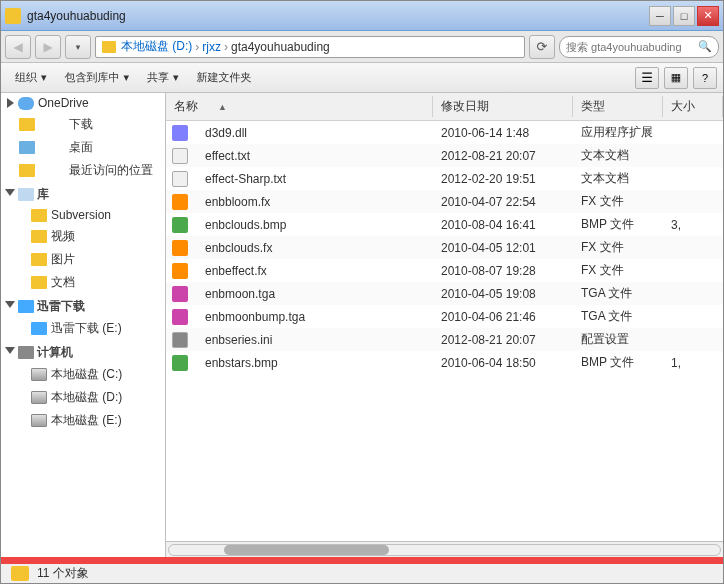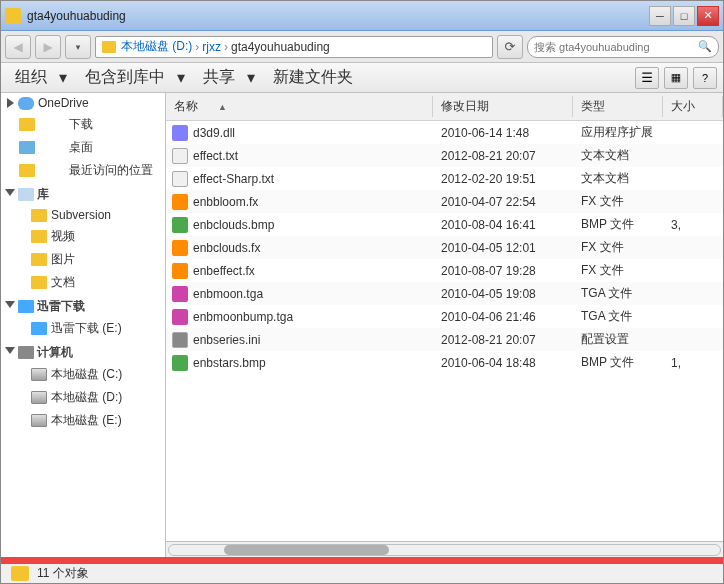--- a/index.html
+++ b/index.html
@@ -105,21 +105,21 @@
       width: 26px; height: 24px;
       background: linear-gradient(to bottom, #f5f5f5, #e0e0e0);
       border: 1px solid #b0b0b0;
       border-radius: 3px;
       display: flex; align-items: center; justify-content: center;
       cursor: pointer;
       font-size: 13px;
       color: #555;
     }
     .search-box {
-      width: 192px; height: 22px;
+      width: 160px; height: 22px;
       border: 1px solid #a0a0a0;
       border-radius: 10px;
       display: flex; align-items: center;
       background: white;
       padding: 0 6px;
       font-size: 11px;
       color: #888;
       overflow: hidden;
     }
     .search-input {
@@ -138,23 +138,23 @@
       padding: 0 6px;
       border-bottom: 1px solid #c0c0c0;
       gap: 2px;
     }
     .toolbar-item {
       height: 24px;
       padding: 0 8px;
       display: flex; align-items: center;
       cursor: pointer;
       border-radius: 3px;
-      font-size: 16px;
+      font-size: 11px;
       color: #333;
-      gap: 12px;
+      gap: 4px;
     }
     .toolbar-spacer { flex: 1; }
     .view-btn {
       width: 24px; height: 22px;
       background: linear-gradient(to bottom, #f5f5f5, #e0e0e0);
       border: 1px solid #b0b0b0;
       border-radius: 2px;
       display: flex; align-items: center; justify-content: center;
       cursor: pointer;
       font-size: 11px;
@@ -317,21 +317,21 @@
       color: #333;
       white-space: nowrap;
       overflow: hidden;
       text-overflow: ellipsis;
       display: flex;
       align-items: center;
     }
     .file-name-cell {
       display: flex;
       align-items: center;
-      gap: 5px;
+      gap: 17px;
       padding: 2px 6px;
     }
     .file-icon {
       width: 16px; height: 16px;
       flex-shrink: 0;
       display: flex; align-items: center; justify-content: center;
     }
 
     
     .status-bar {
@@ -639,21 +639,21 @@
     <div class="file-cell">配置设置</div>
     <div class="file-cell"></div>
   </div>
             <div class="file-row">
     <div class="file-cell file-name-cell">
       <div class="file-icon">
         <div style="width:16px;height:16px;background:#4ca84c;border-radius:2px;"></div>
       </div>
       <span>enbstars.bmp</span>
     </div>
-    <div class="file-cell">2010-06-04 18:48</div>
+    <div class="file-cell">2010-06-04 18:50</div>
     <div class="file-cell">BMP 文件</div>
     <div class="file-cell">1,</div>
   </div>
           </div>
       </div>
 
       <div class="hscroll-area">
         <div class="hscroll-track">
           <div class="hscroll-thumb"></div>
         </div>

